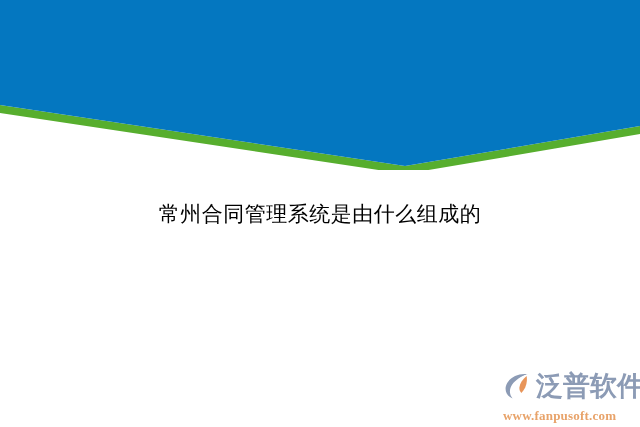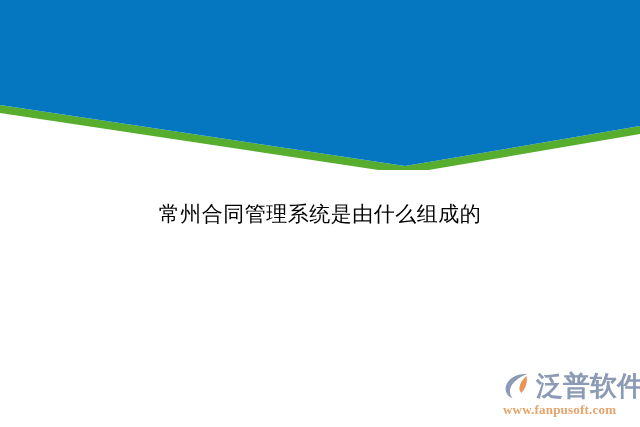--- a/index.html
+++ b/index.html
@@ -72,21 +72,21 @@
   .logo-word {
     font-family: "Liberation Sans", "DejaVu Sans", sans-serif;
     font-size: 27px;
     line-height: 30px;
     font-weight: 700;
     color: #8C9BB5;
     letter-spacing: 0px;
     white-space: nowrap;
   }
   .logo-url {
-    margin-top: 1px;
+    margin-top: 7px;
     text-align: left;
     font-family: "Liberation Serif", "DejaVu Serif", serif;
     font-size: 13px;
     line-height: 15px;
     font-weight: 700;
     color: #E8A36A;
     letter-spacing: 0.2px;
     white-space: nowrap;
   }
 </style>

